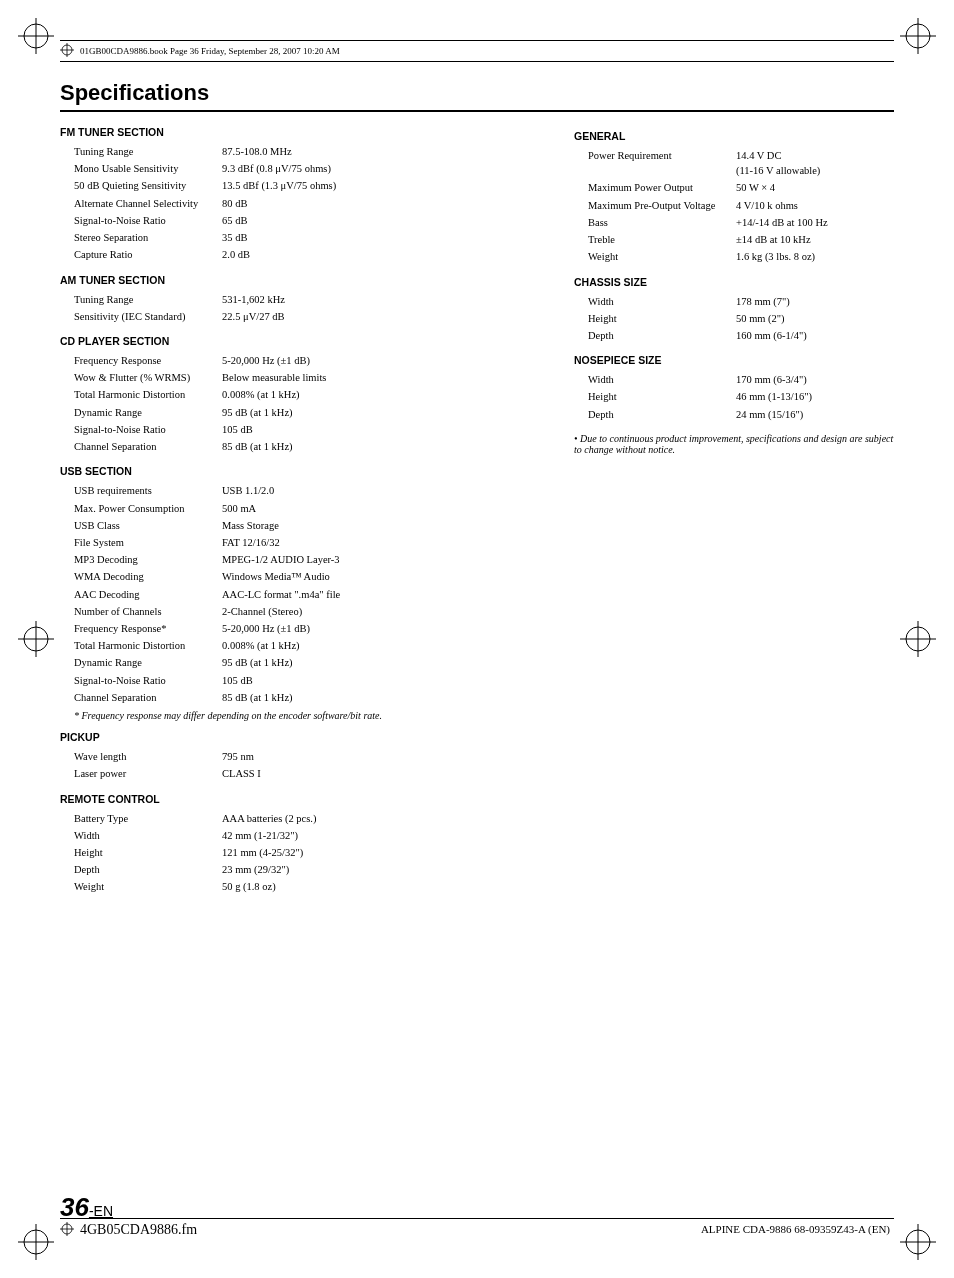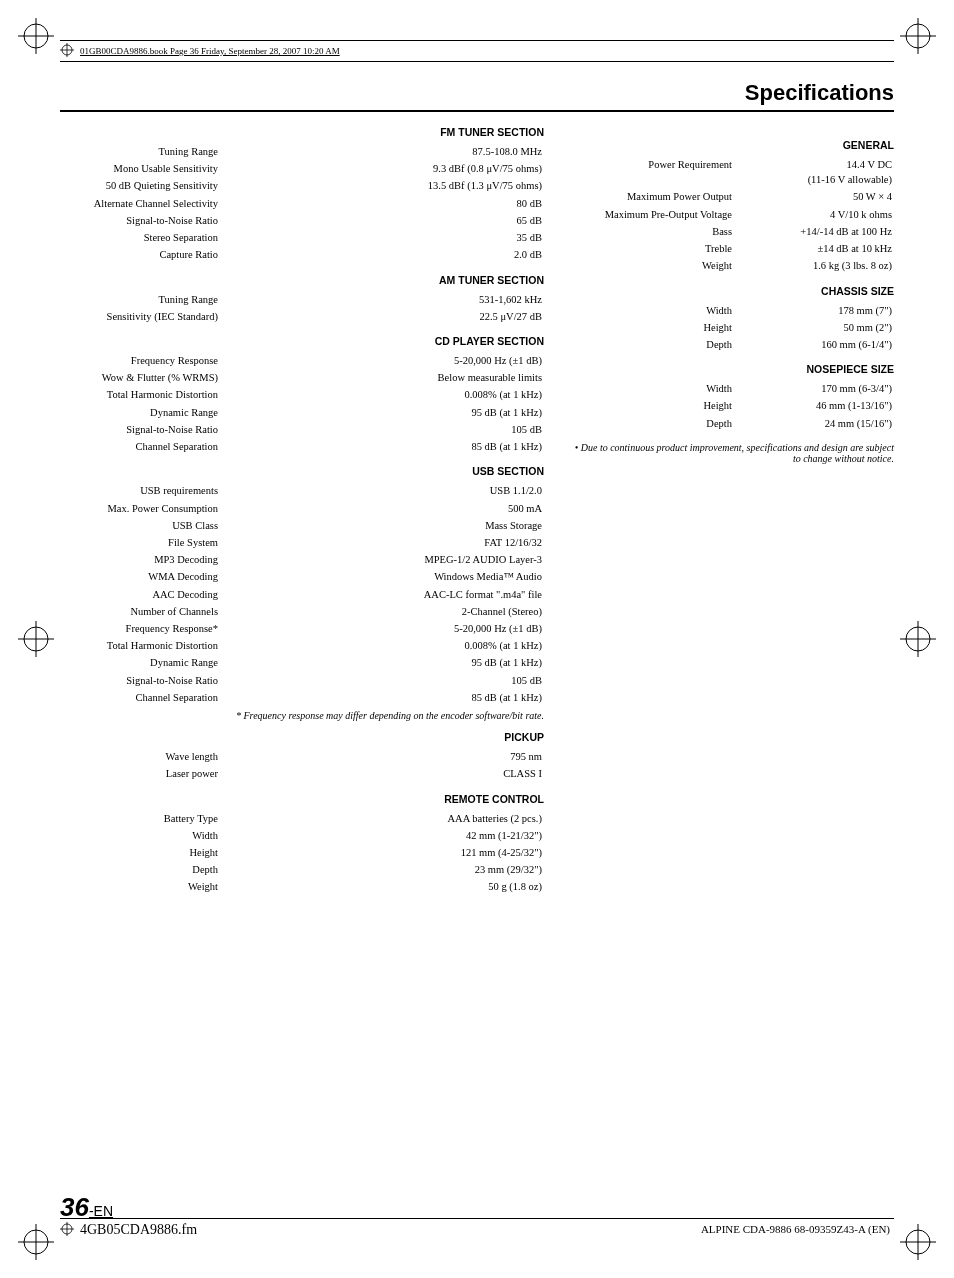--- a/index.html
+++ b/index.html
@@ -34,36 +34,34 @@
       position: absolute;
       top: 40px;
       left: 60px;
       right: 60px;
       display: flex;
       align-items: center;
       border-top: 1px solid #000;
       border-bottom: 1px solid #000;
       padding: 2px 0;
       font-size: 9px;
-      text-decoration: underline;
     }
     .header-bar .crosshair {
       display: inline-block;
       margin-right: 6px;
     }
     .header-text { font-size: 9px; }
 
     
     .content {
       position: absolute;
       top: 80px;
       left: 60px;
       right: 60px;
       bottom: 80px;
-      text-align: right;
     }
 
     
     .page-title {
       font-size: 22px;
       font-weight: bold;
       border-bottom: 2px solid #000;
       padding-bottom: 4px;
       margin-bottom: 14px;
       font-family: Arial, sans-serif;
@@ -402,21 +400,21 @@
               <td>Weight</td>
               <td>50 g (1.8 oz)</td>
             </tr>
           </tbody>
       </table>
 
     </div>
 
     <div class="col-right">
 
-      <div class="section-header" style="margin-top:13px">GENERAL</div>
+      <div class="section-header" style="margin-top:4px">GENERAL</div>
       <table class="spec-table">
         <tbody id="general-body">
             <tr>
               <td>Power Requirement</td>
               <td>14.4 V DC<br>(11-16 V allowable)</td>
             </tr>
             <tr>
               <td>Maximum Power Output</td>
               <td>50 W × 4</td>
             </tr>

